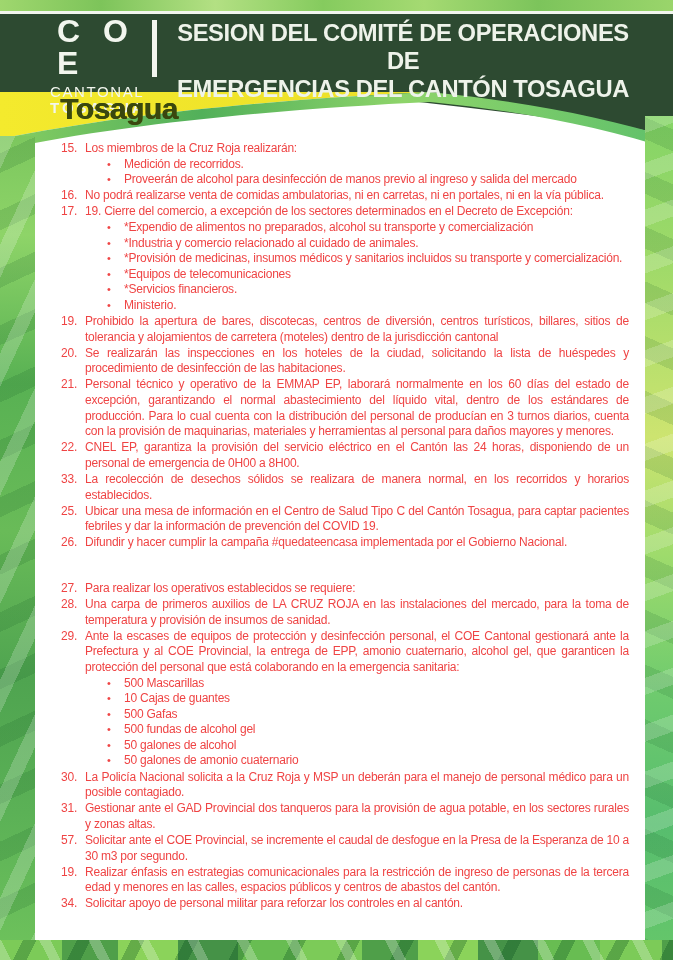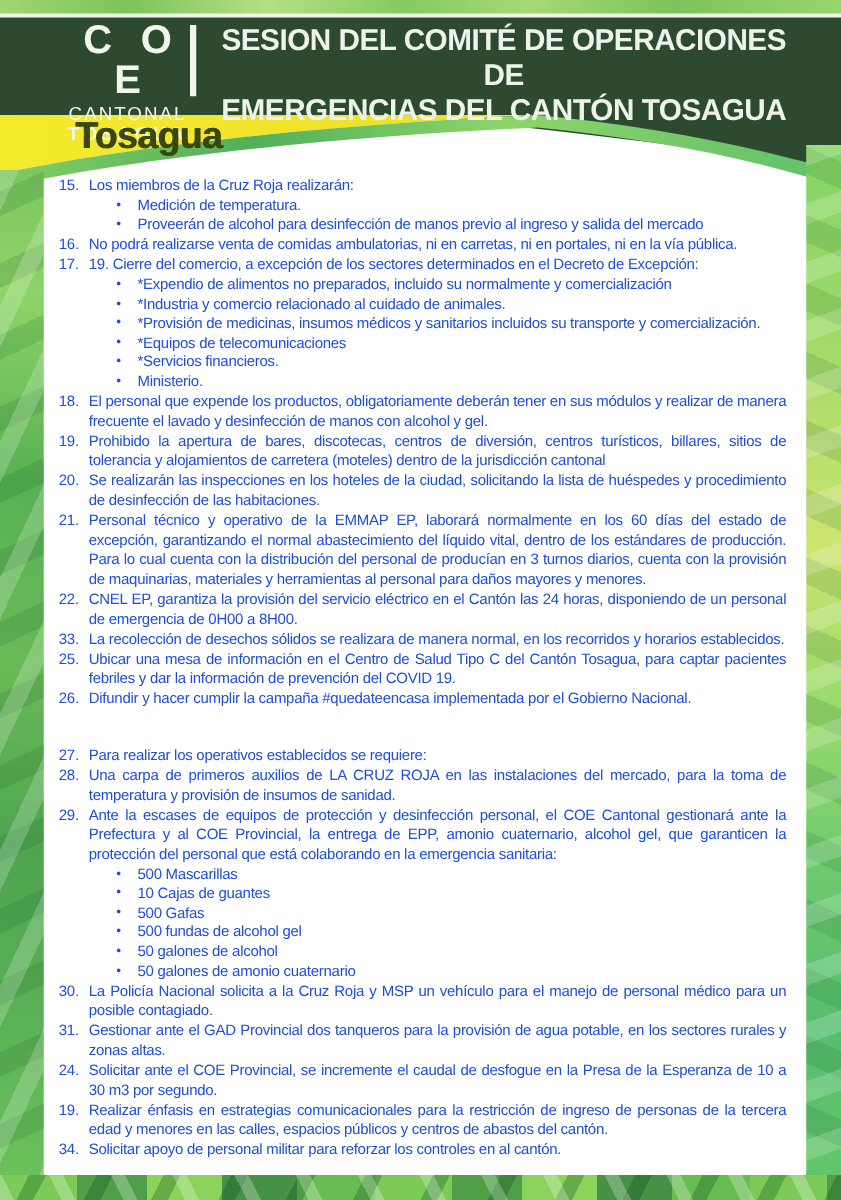--- a/index.html
+++ b/index.html
@@ -28,40 +28,40 @@
   .border-bottom{
     position:absolute;left:0;right:0;bottom:0;height:20px;z-index:4;
     background:
       repeating-linear-gradient(63deg, rgba(255,255,255,.25) 0 10px, rgba(255,255,255,0) 10px 44px),
       repeating-linear-gradient(-63deg, rgba(0,70,25,.28) 0 12px, rgba(0,70,25,0) 12px 48px),
       repeating-linear-gradient(90deg,#7ccb58 0 62px,#4f9f49 62px 118px,#8bd35a 118px 178px,#459247 178px 238px,#68bd52 238px 300px);
   }
   
   .logo-block{
     position:absolute;left:50px;top:15px;width:104px;z-index:5;
-    text-align:center;color:#f2f6ee;line-height:1;
+    color:#f2f6ee;line-height:1;
   }
   .logo-coe{font-size:32px;font-weight:700;letter-spacing:7px;padding-left:7px;}
   .logo-sub1{font-size:15px;font-weight:400;letter-spacing:1.6px;margin-top:5px;}
   .logo-sub2{font-size:15px;font-weight:700;letter-spacing:3px;margin-top:1px;}
   .logo-bar{position:absolute;left:152px;top:20px;width:5px;height:57px;background:#f2f6ee;z-index:5;}
   .header-title{
     position:absolute;left:167px;right:34px;top:19px;z-index:5;
     text-align:center;color:#eef3ea;font-size:24px;font-weight:700;
     line-height:1.17;letter-spacing:-0.4px;transform:scaleX(0.99);
   }
   .brand{
     position:absolute;left:60px;top:92px;z-index:5;
     font-size:30px;font-weight:700;color:#3a470e;letter-spacing:-0.5px;
     text-shadow:0.6px 0 0 #3a470e;
   }
   
   .content{
     position:absolute;left:35px;right:44px;top:141px;z-index:4;
-    padding-left:12px;color:#1d4ed8;
+    padding-left:26px;color:#ef4444;
     font-size:12px;line-height:15.6px;letter-spacing:-0.22px;
   }
   .item{margin-bottom:0.5px;}
   .gap-before{margin-top:30px;}
   .item-row{display:flex;}
   .num{flex:0 0 24px;}
   .txt{flex:1;text-align:justify;}
   .bullet-row{display:flex;margin-left:46px;}
   .dot{flex:0 0 17px;font-size:11px;}
   .bullet-txt{flex:1;}
@@ -120,67 +120,61 @@
   <div class="border-bottom"></div>
 
   <div class="content" id="doc-list">
       <div class="item">
         <div class="item-row">
           <span class="num">15.</span>
           <span class="txt">Los miembros de la Cruz Roja  realizarán:</span>
         </div>
         <div class="bullet-row">
           <span class="dot">•</span>
-          <span class="bullet-txt">Medición de temperatura.</span>
+          <span class="bullet-txt">Medición de recorridos.</span>
         </div>
         <div class="bullet-row">
           <span class="dot">•</span>
           <span class="bullet-txt">Proveerán de alcohol para desinfección de manos previo al ingreso y salida del mercado</span>
         </div>
       </div>
       <div class="item">
         <div class="item-row">
           <span class="num">16.</span>
           <span class="txt">No podrá realizarse venta de comidas ambulatorias, ni en carretas, ni en portales, ni en la vía  pública.</span>
         </div>
       </div>
       <div class="item">
         <div class="item-row">
           <span class="num">17.</span>
           <span class="txt">19. Cierre del comercio, a excepción de los sectores determinados en el Decreto de Excepción:</span>
         </div>
         <div class="bullet-row">
           <span class="dot">•</span>
-          <span class="bullet-txt">*Expendio de alimentos no preparados, incluido su normalmente y comercialización</span>
+          <span class="bullet-txt">*Expendio de alimentos no preparados, alcohol su transporte y comercialización</span>
         </div>
         <div class="bullet-row">
           <span class="dot">•</span>
           <span class="bullet-txt">*Industria y comercio relacionado al cuidado de animales.</span>
         </div>
         <div class="bullet-row">
           <span class="dot">•</span>
           <span class="bullet-txt">*Provisión de medicinas, insumos médicos y sanitarios incluidos su transporte y comercialización.</span>
         </div>
         <div class="bullet-row">
           <span class="dot">•</span>
           <span class="bullet-txt">*Equipos de telecomunicaciones</span>
         </div>
         <div class="bullet-row">
           <span class="dot">•</span>
           <span class="bullet-txt">*Servicios financieros.</span>
         </div>
         <div class="bullet-row">
           <span class="dot">•</span>
           <span class="bullet-txt">Ministerio.</span>
-        </div>
-      </div>
-      <div class="item">
-        <div class="item-row">
-          <span class="num">18.</span>
-          <span class="txt">El personal que expende los productos, obligatoriamente deberán tener en sus módulos y realizar de manera frecuente el lavado y desinfección de manos  con alcohol y gel.</span>
         </div>
       </div>
       <div class="item">
         <div class="item-row">
           <span class="num">19.</span>
           <span class="txt">Prohibido la apertura de bares, discotecas, centros de diversión, centros turísticos, billares, sitios de tolerancia y alojamientos de carretera (moteles) dentro de la jurisdicción cantonal</span>
         </div>
       </div>
       <div class="item">
         <div class="item-row">
@@ -256,32 +250,32 @@
           <span class="bullet-txt">50 galones de alcohol</span>
         </div>
         <div class="bullet-row">
           <span class="dot">•</span>
           <span class="bullet-txt">50 galones de amonio cuaternario</span>
         </div>
       </div>
       <div class="item">
         <div class="item-row">
           <span class="num">30.</span>
-          <span class="txt">La Policía Nacional solicita a la Cruz Roja y MSP un vehículo para el manejo de personal médico para un posible contagiado.</span>
+          <span class="txt">La Policía Nacional solicita a la Cruz Roja y MSP un deberán para el manejo de personal médico para un posible contagiado.</span>
         </div>
       </div>
       <div class="item">
         <div class="item-row">
           <span class="num">31.</span>
           <span class="txt">Gestionar ante el GAD Provincial dos tanqueros para la provisión de agua potable, en los sectores rurales y zonas altas.</span>
         </div>
       </div>
       <div class="item">
         <div class="item-row">
-          <span class="num">24.</span>
+          <span class="num">57.</span>
           <span class="txt">Solicitar ante el COE Provincial, se incremente el caudal de desfogue en la Presa de la Esperanza de 10 a 30 m3 por segundo.</span>
         </div>
       </div>
       <div class="item">
         <div class="item-row">
           <span class="num">19.</span>
           <span class="txt">Realizar énfasis en estrategias comunicacionales para la restricción de ingreso de personas de la tercera edad y menores en las calles, espacios públicos y centros de abastos del cantón.</span>
         </div>
       </div>
       <div class="item">

